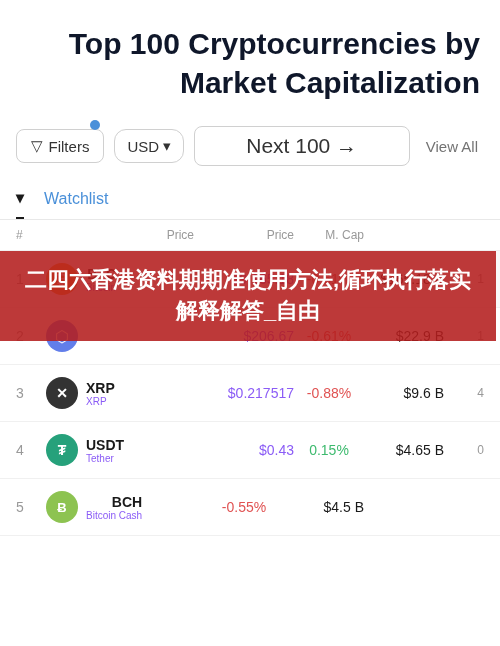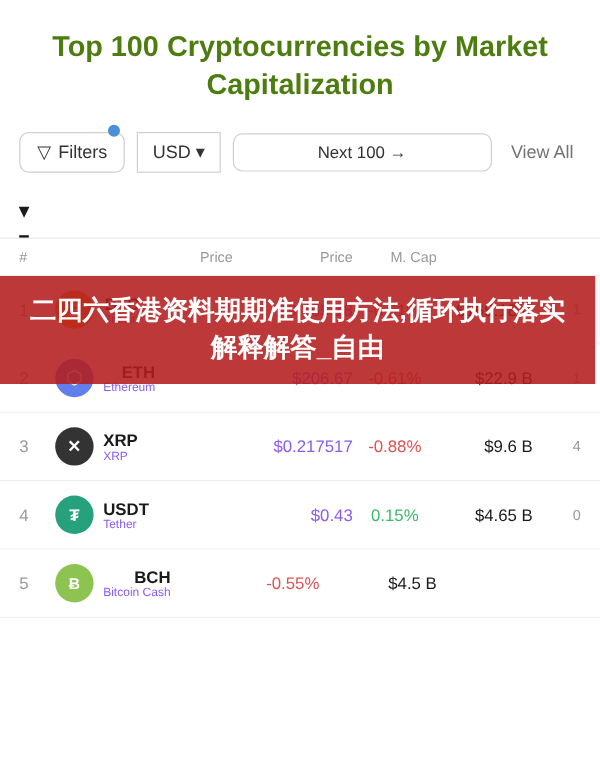--- a/index.html
+++ b/index.html
@@ -10,24 +10,25 @@
       min-height: 646px;
       overflow-x: hidden;
     }
 
     
     .page-header {
       text-align: center;
       padding: 24px 20px 16px;
     }
     .page-title {
-      font-size: 24px;
+      font-size: 30px;
       font-weight: 700;
-      color: #4d7c0f;
+      color: #0f172a;
       line-height: 1.3;
+      text-align: right;
     }
 
     
     .toolbar {
       display: flex;
       align-items: center;
       padding: 8px 16px 12px;
       gap: 10px;
       position: relative;
     }
@@ -51,35 +52,35 @@
       font-size: 15px;
       color: #333;
       cursor: pointer;
     }
     .btn-currency {
       display: flex;
       align-items: center;
       gap: 4px;
       border: 1.5px solid #d0d0d0;
       background: #fff;
-      border-radius: 0;
+      border-radius: 12px;
       padding: 7px 12px;
       font-size: 15px;
       color: #333;
       cursor: pointer;
     }
     .btn-next100 {
       display: flex;
       align-items: center;
       gap: 6px;
       border: 1.5px solid #d0d0d0;
       background: #fff;
       border-radius: 8px;
       padding: 7px 14px;
-      font-size: 14px;
+      font-size: 21px;
       color: #333;
       cursor: pointer;
       flex: 1;
       justify-content: center;
     }
     .btn-viewall {
       background: none;
       border: none;
       font-size: 15px;
       color: #737373;
@@ -236,20 +237,23 @@
   </button>
   <button class="btn-viewall">
     <span>View All</span>
   </button>
 </div>
 
 <div class="tabs">
   <div class="tab-rankings">
     <span>▾</span>
   </div>
+  <div class="tab-watchlist">
+    <span>Watchlist</span>
+  </div>
 </div>
 
 <div class="main-content">
   <div class="table-header">
     <span>#</span>
     <span class="col-price">Price</span>
     <span class="col-change">Price</span>
     <span class="col-mcap">M. Cap</span>
     <span></span>
   </div>
@@ -273,24 +277,20 @@
 
     <div class="overlay-banner" style="top:0; position:absolute;">
       <span>二四六香港资料期期准使用方法,循环执行落实解释解答_自由</span>
     </div>
   </div>
 
   <div class="table-row">
     <span class="row-num">2</span>
     <div class="coin-info">
       <div class="coin-icon" style="background:#627eea; color:#fff; font-size:16px;">⬡</div>
-      <div class="coin-name-wrap">
-        <div class="coin-symbol">ETH</div>
-        <div class="coin-fullname">Ethereum</div>
-      </div>
     </div>
     <span class="col-price">$206.67</span>
     <span class="col-change negative">-0.61%</span>
     <span class="col-mcap">$22.9 B</span>
     <span class="col-extra">1</span>
   </div>
 
   <div class="table-row">
     <span class="row-num">3</span>
     <div class="coin-info">

